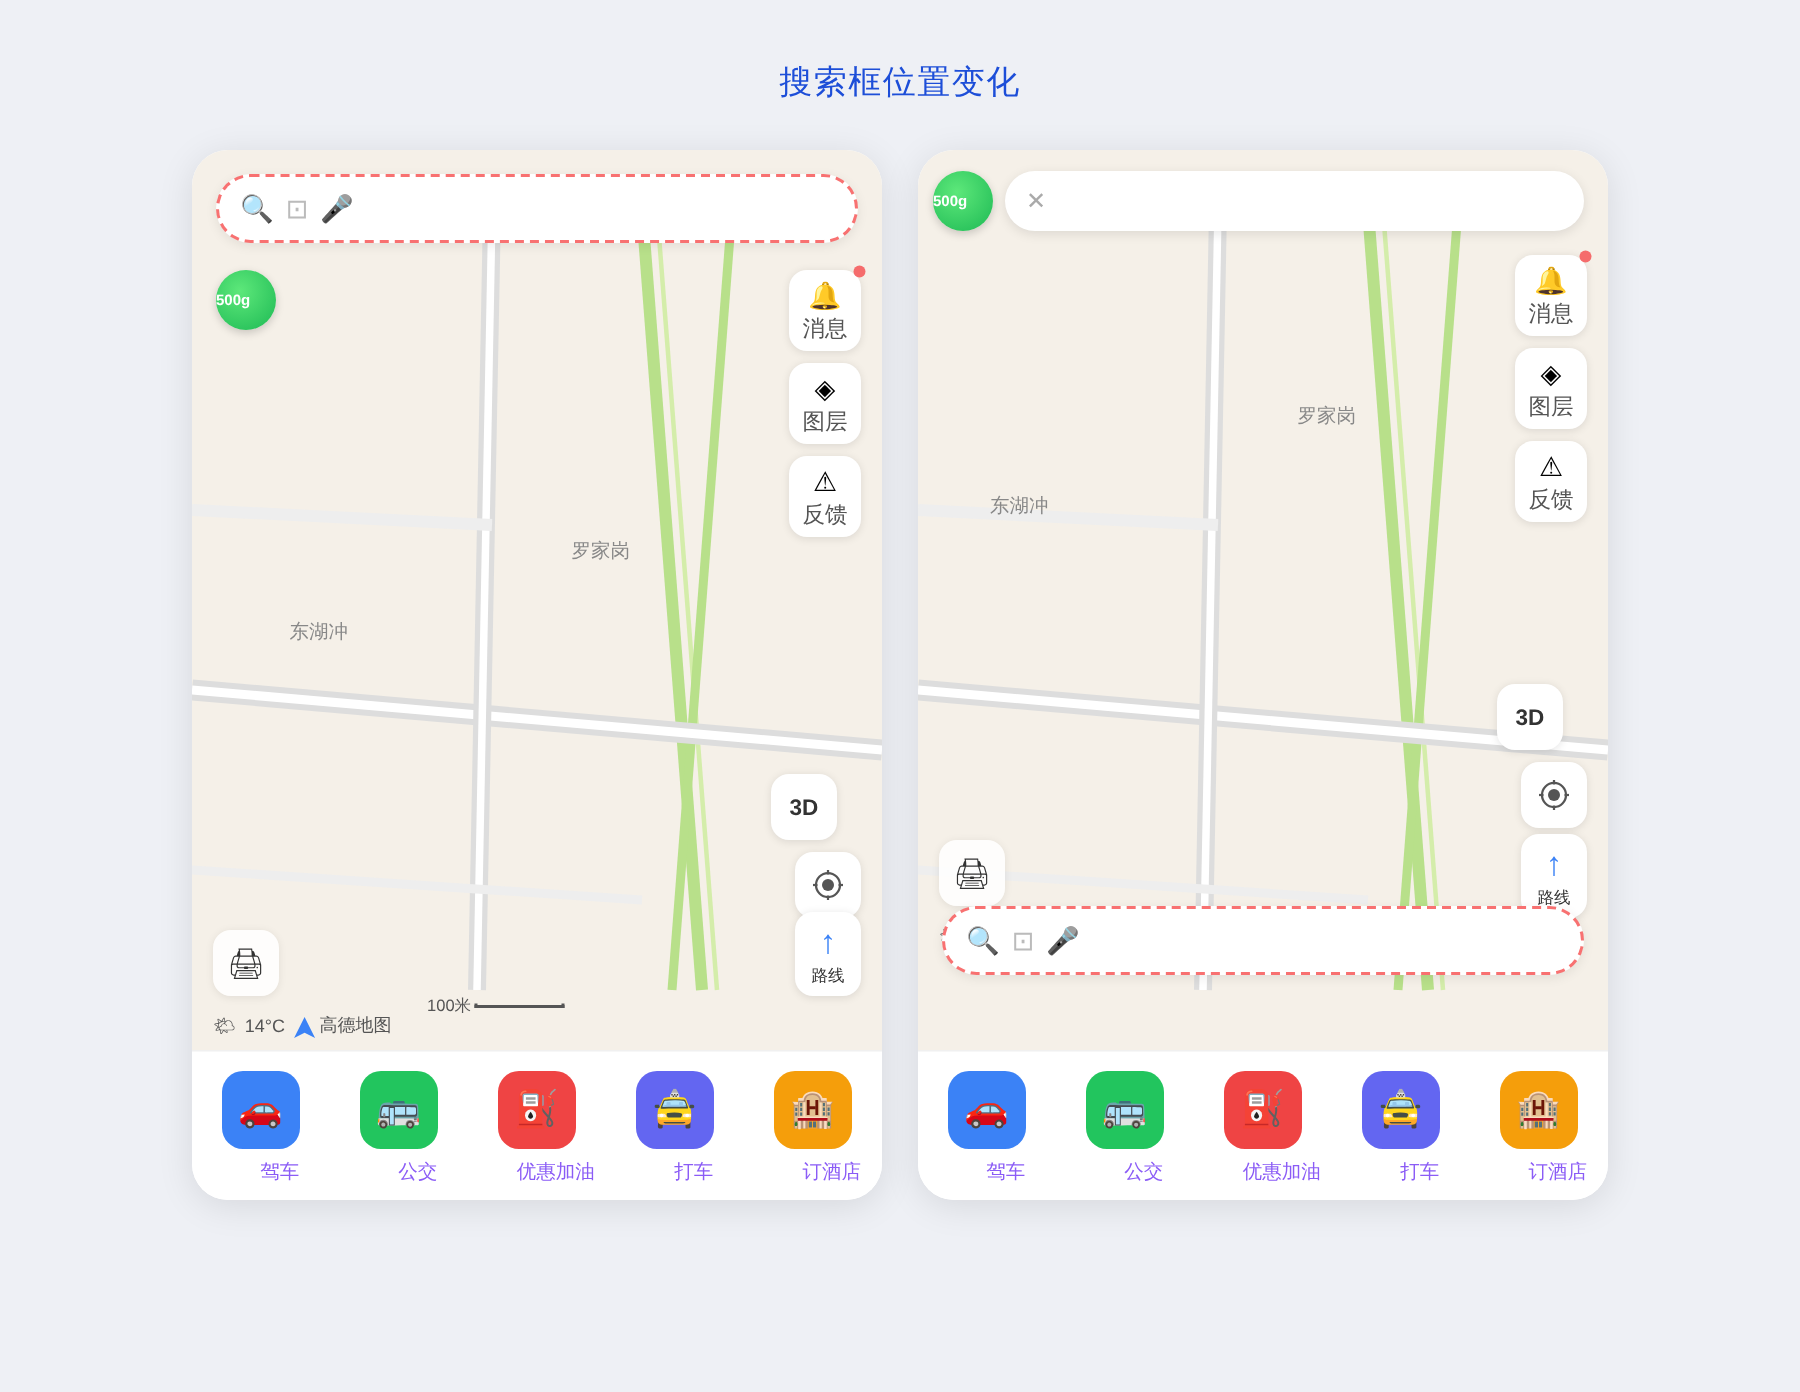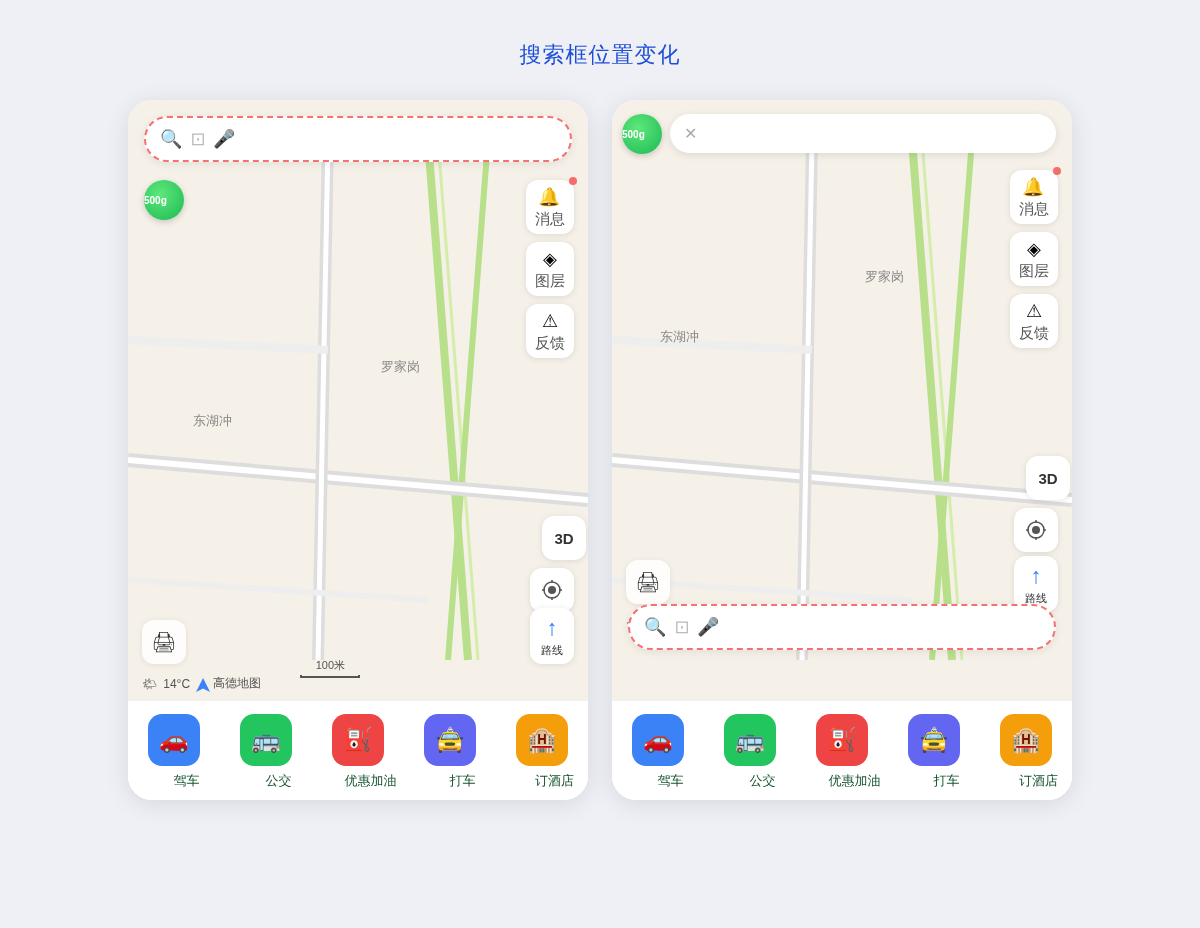--- a/index.html
+++ b/index.html
@@ -143,21 +143,21 @@
       width: 8px;
       height: 8px;
       background: #f56c6c;
       border-radius: 50%;
     }
     .panel-btn-wrap { position: relative; }
 
     
     .map-ctrl-3d {
       position: absolute;
-      right: 2px;
+      right: 30px;
       bottom: 140px;
       z-index: 10;
       width: 44px;
       height: 44px;
       background: #fff;
       border-radius: 12px;
       display: flex;
       align-items: center;
       justify-content: center;
       font-size: 15px;
@@ -247,21 +247,21 @@
     }
 
     
     .scale-bar {
       position: absolute;
       bottom: 22px;
       left: 50%;
       transform: translateX(-50%);
       z-index: 10;
       display: flex;
-      flex-direction: column;
+      flex-direction: row;
       align-items: center;
       gap: 2px;
     }
     .scale-line {
       width: 60px;
       height: 3px;
       border: 2px solid #555;
       border-top: none;
     }
     .scale-text { font-size: 11px; color: #555; }
@@ -308,21 +308,21 @@
     .nav-icon {
       width: 52px;
       height: 52px;
       border-radius: 14px;
       display: flex;
       align-items: center;
       justify-content: center;
       font-size: 24px;
       color: #fff;
     }
-    .nav-label { font-size: 13px; color: #14532d; margin-left: 25px; }
+    .nav-label { font-size: 13px; color: #8b5cf6; margin-left: 25px; }
 
     
     .ic-blue { background: #3b82f6; }
     .ic-green { background: #22c55e; }
     .ic-red { background: #ef4444; }
     .ic-indigo { background: #6366f1; }
     .ic-orange { background: #f59e0b; }
   </style>
 </head>
 <body>

